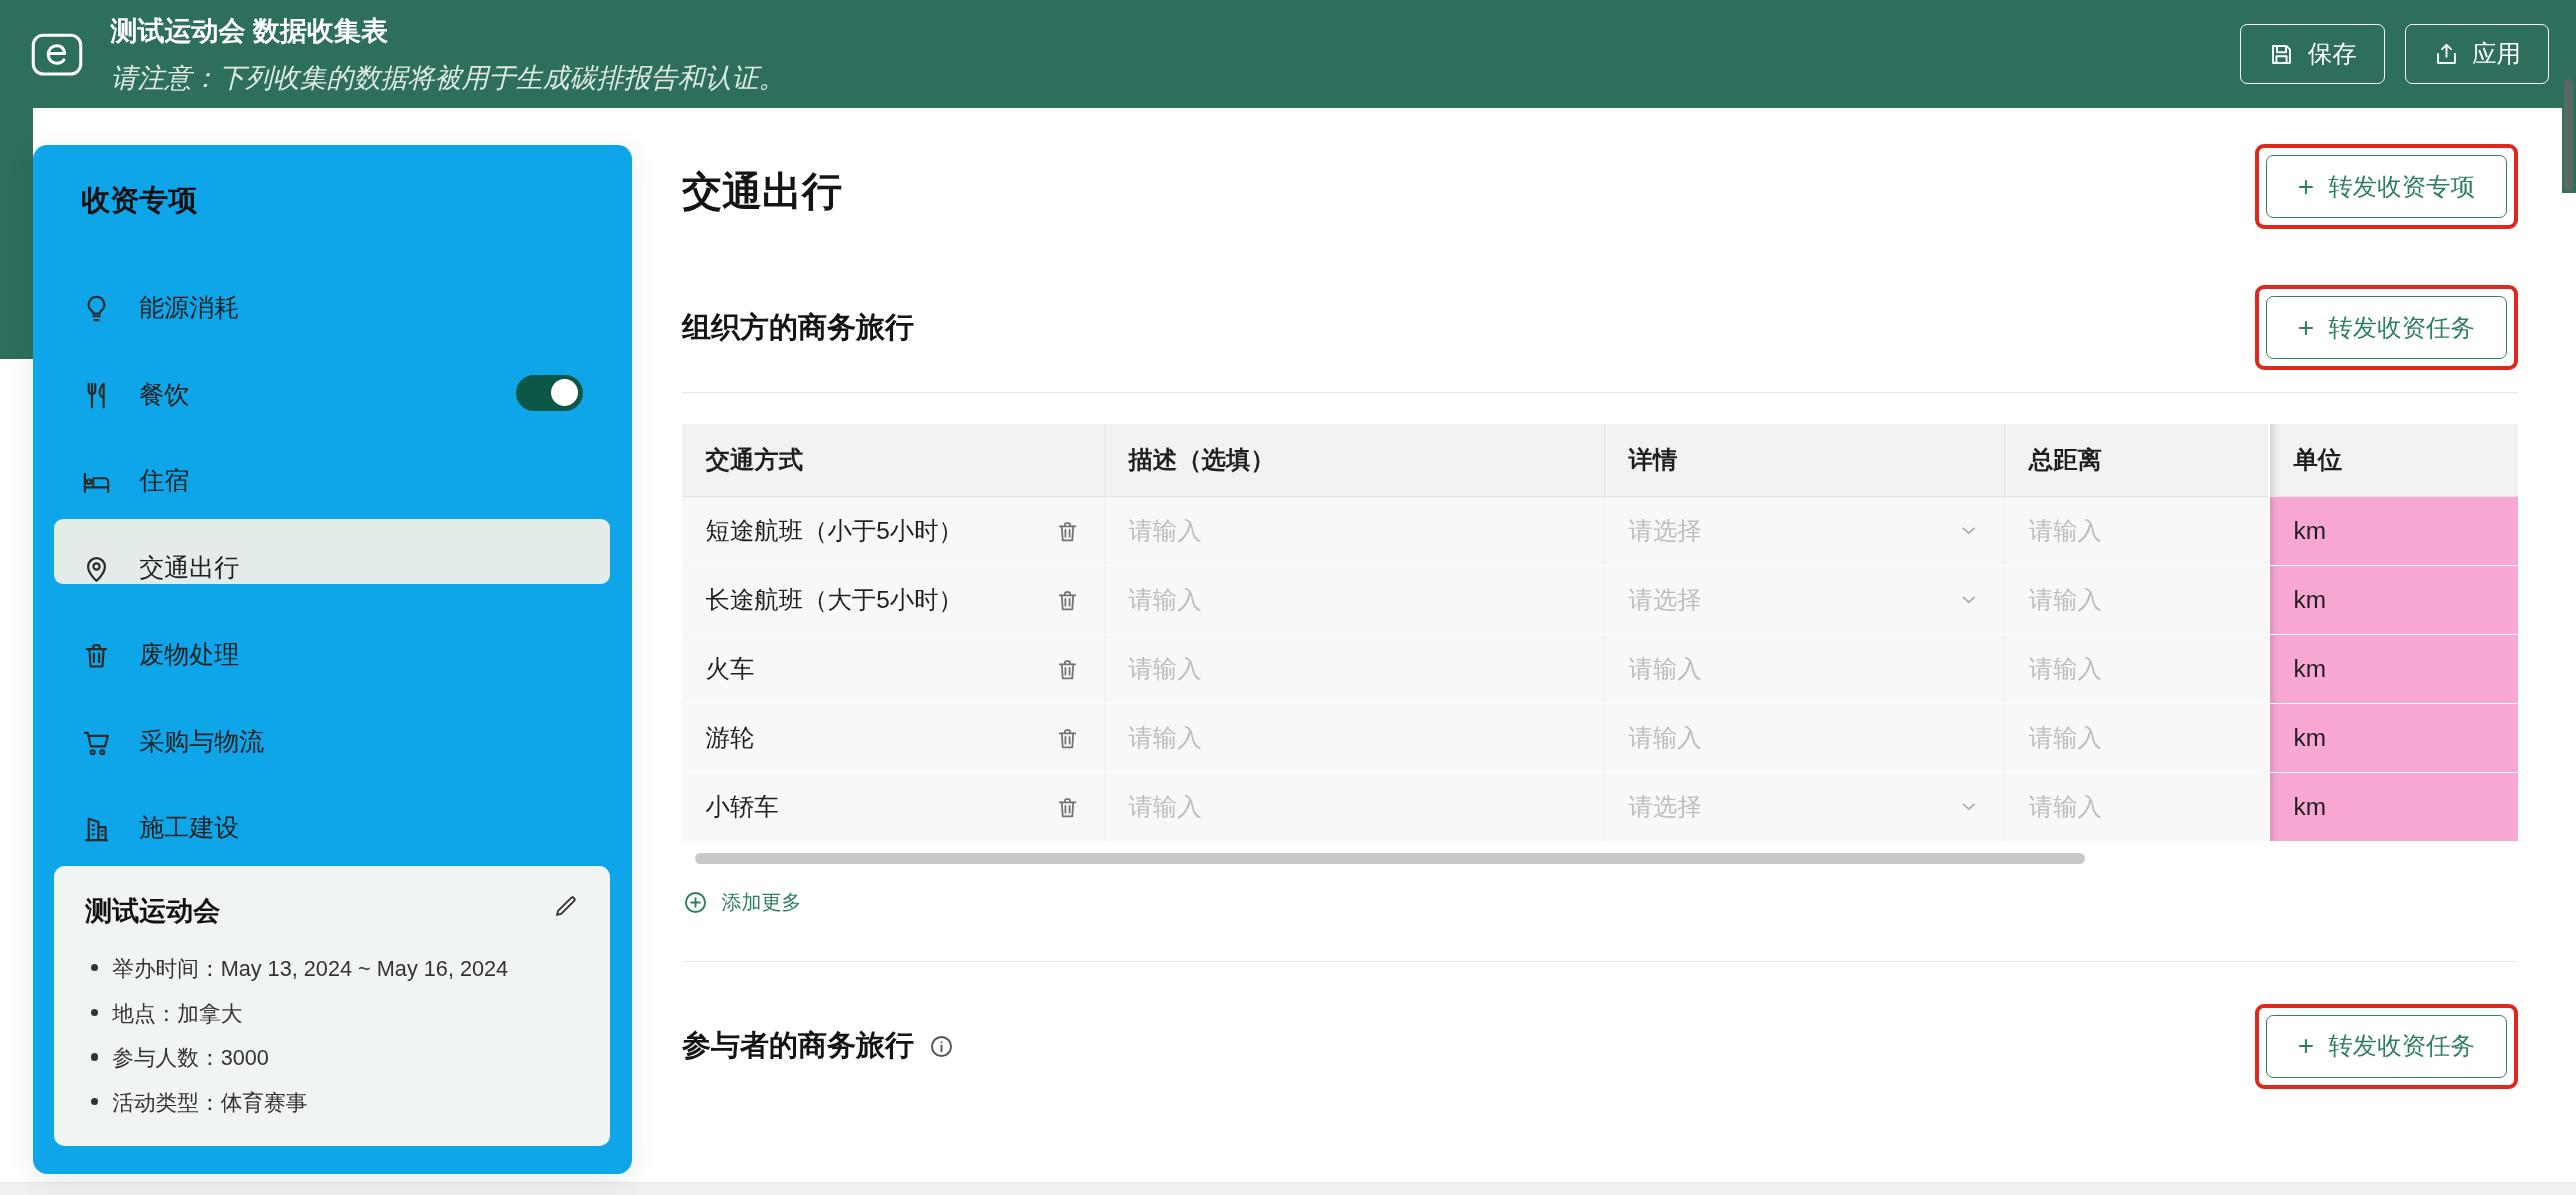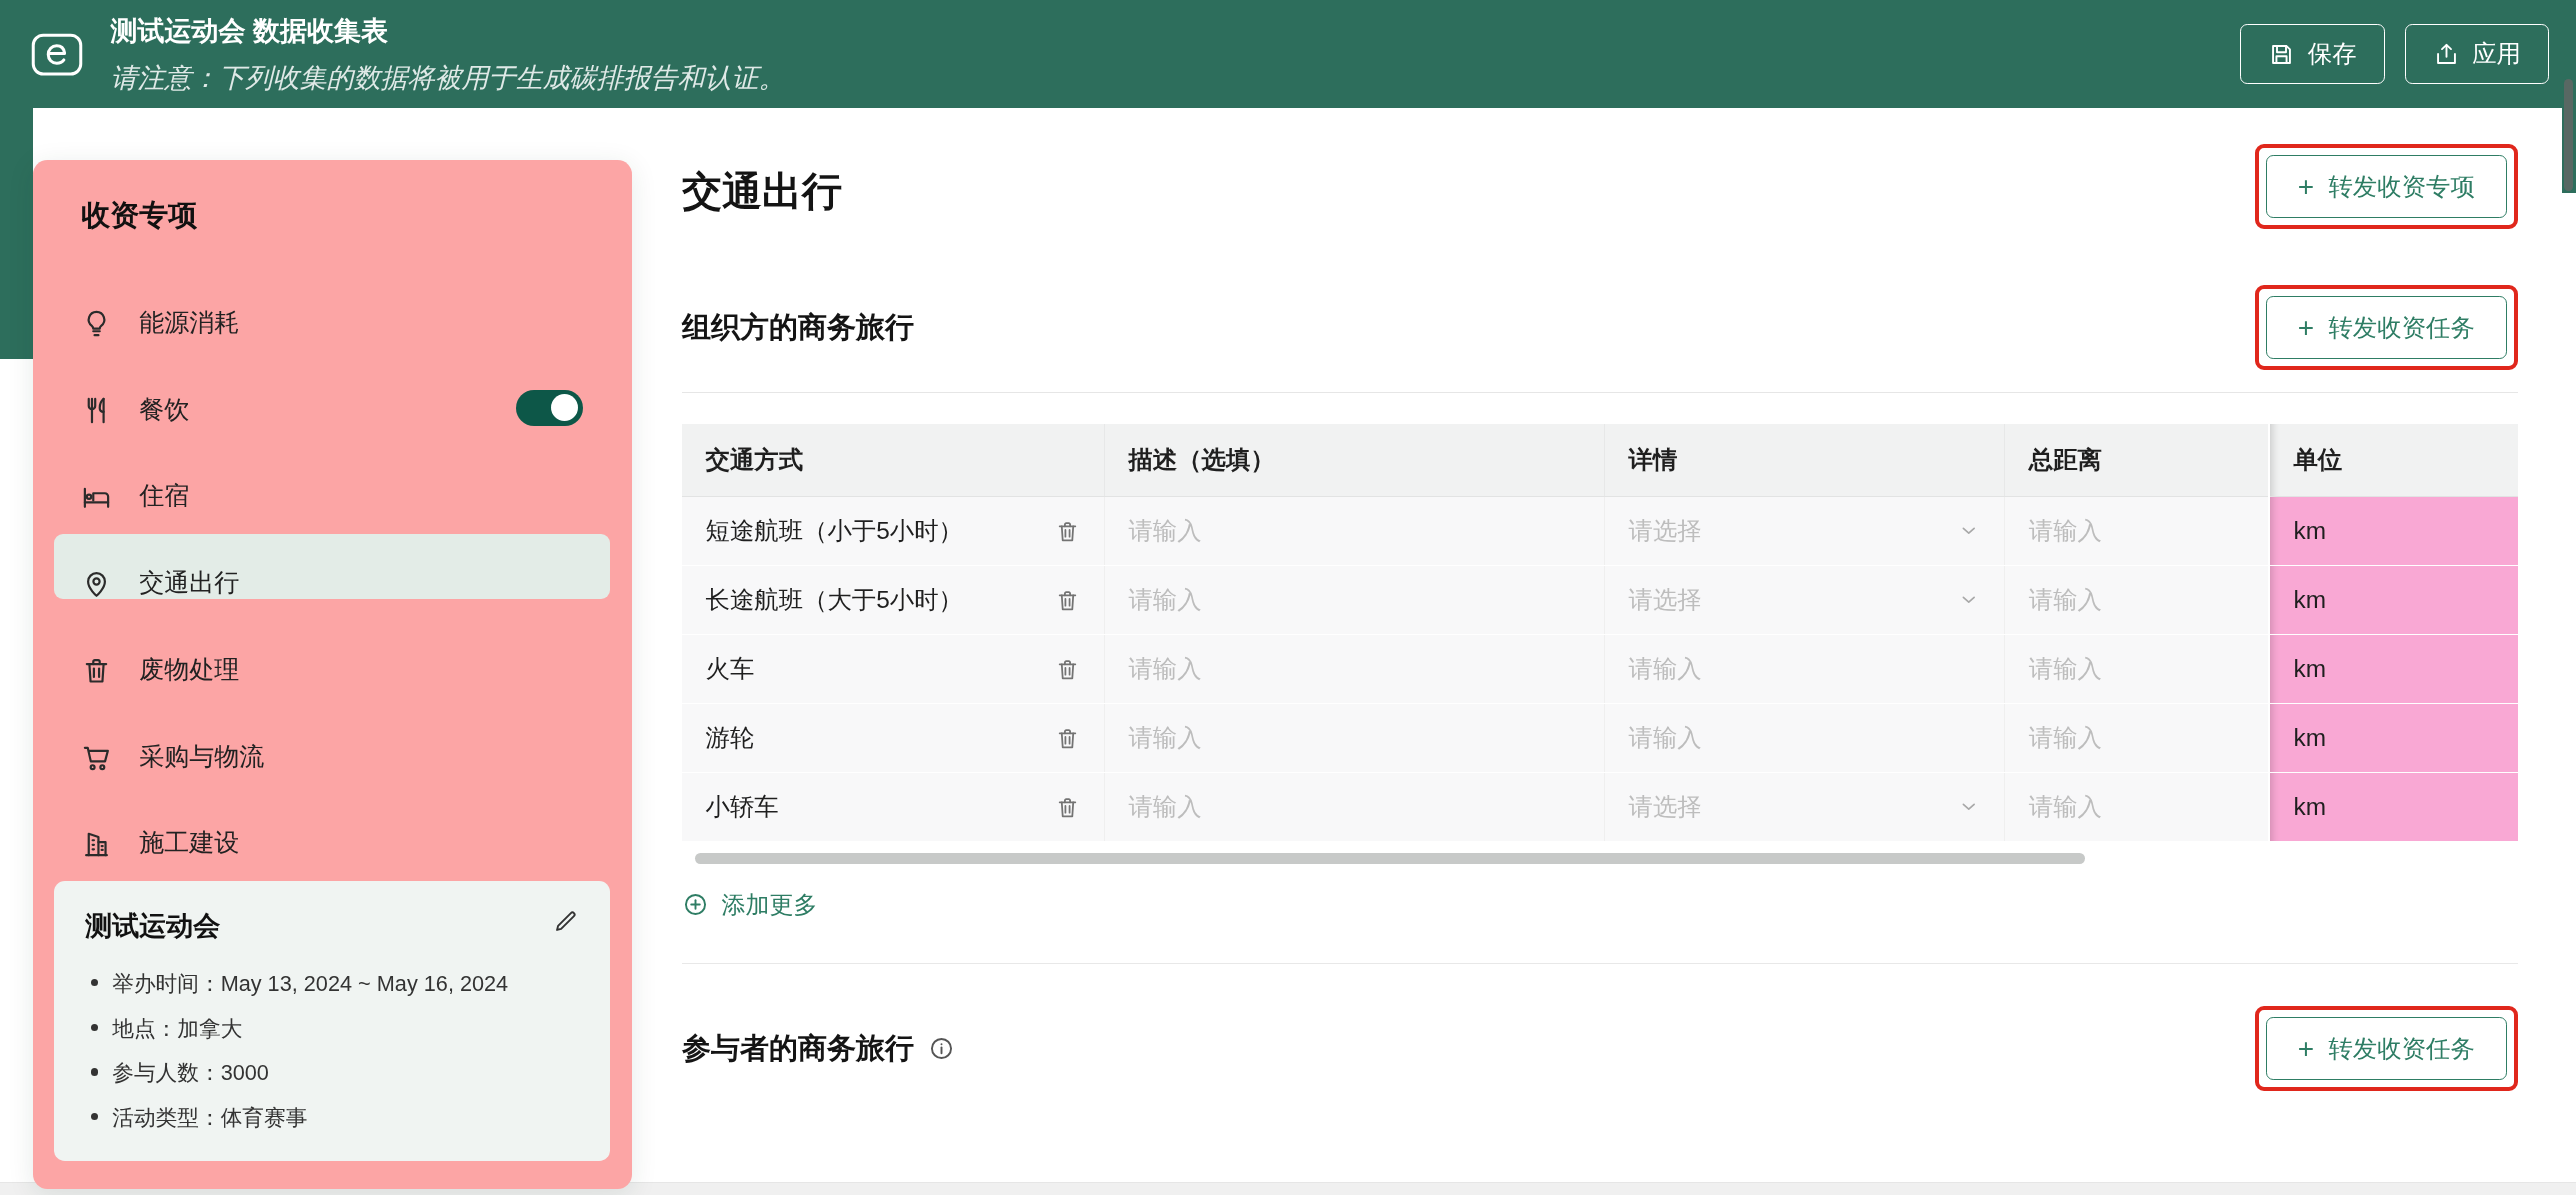--- a/index.html
+++ b/index.html
@@ -21,21 +21,21 @@
   .head-btn .icon { width:27px; height:27px; display:inline-block; }
   .head-btn .icon svg { width:100%; height:100%; }
 
   
   .left-strip { position:absolute; left:0; top:108px; width:32.5px; height:251px; background:var(--header-green,#2d6e5c); }
   .right-strip { position:absolute; right:0; top:108px; width:14.4px; height:85px; background:var(--header-green,#2d6e5c); }
   .v-scrollbar { position:absolute; right:2.7px; top:79px; width:9px; height:112px; background:#63676531; background:#636765; opacity:.8; border-radius:4.5px; }
   .bottom-track { position:absolute; left:0; bottom:0; width:100%; height:12.6px; background:#f0f0f0; border-top:0.9px solid #e6e6e6; }
 
   
-  .sidebar { position:absolute; left:32.5px; top:160px; width:599px; height:1029px; background:#fca5a5;
+  .sidebar { position:absolute; left:32.5px; top:145px; width:599px; height:1029px; background:#0ea5e9;
     border-radius:14.4px; box-shadow:0 5.4px 27px rgba(21,57,44,0.10); padding:32.5px 21.7px 21.7px; }
   .sidebar-title { font-size:29px; font-weight:bold; color:#111; margin:3.6px 0 38px 27px; }
   .menu-item { height:65px; display:flex; align-items:flex-end; gap:27px; padding:0 27px;
     margin-bottom:21.7px; font-size:25px; color:#222; border-radius:9px; cursor:pointer; }
   .menu-item.selected { background:var(--selected-bg,#e3ece7); }
   .mi-icon { width:31px; height:31px; color:#2b2b2b; flex:0 0 auto; }
   .mi-icon svg { width:100%; height:100%; }
   .switch { margin-left:auto; width:67px; height:36px; border-radius:18px; background:var(--toggle-on,#0d5748); position:relative; cursor:pointer; }
   .switch .knob { position:absolute; top:4.5px; right:4.5px; width:27px; height:27px; border-radius:50%; background:#ffffff; }
 
@@ -75,21 +75,21 @@
   td.col-unit { background:#f9a8d4; }
   .cell-flex { display:flex; align-items:center; justify-content:space-between; gap:14.4px; }
   .placeholder { color:#bdbdbd; }
   .trash-btn { width:25px; height:25px; color:#737373; cursor:pointer; flex:0 0 auto; }
   .trash-btn svg { width:100%; height:100%; }
   .chevron { width:23.5px; height:23.5px; color:#a8a8a8; flex:0 0 auto; }
   .chevron svg { width:100%; height:100%; }
 
   .h-scrollbar { margin:10.8px 0 0 12.6px; width:1390px; height:10.8px; background:#c7c9c8; border-radius:5.4px; cursor:pointer; }
   .add-more { display:inline-flex; align-items:center; gap:12.6px; margin-top:25px; color:var(--accent,#2e7d64);
-    font-size:24px; font-weight:500; cursor:pointer;text-align:center; }
+    font-size:20px; font-weight:500; cursor:pointer;text-align:center; }
   .add-more .icon { width:27px; height:27px; }
   .add-more .icon svg { width:100%; height:100%; }
   .divider2 { margin-top:42px; border-top:0.9px solid #e8e8e8; }
 </style>
 </head>
 <body>
 
 <div class="screen">
 
   <header class="app-header">

